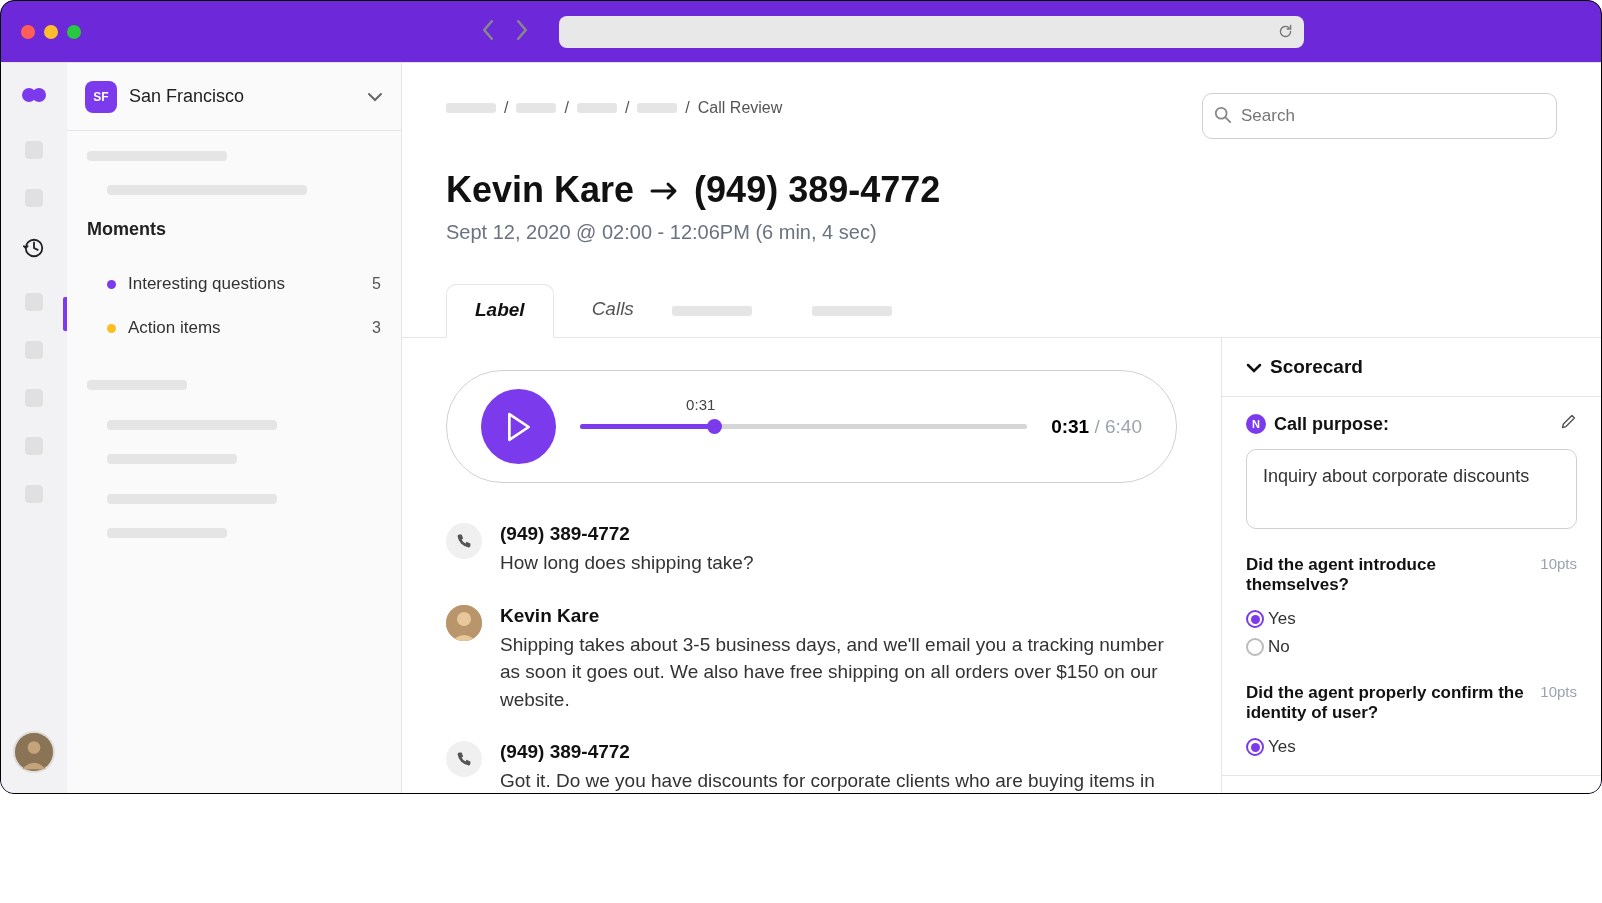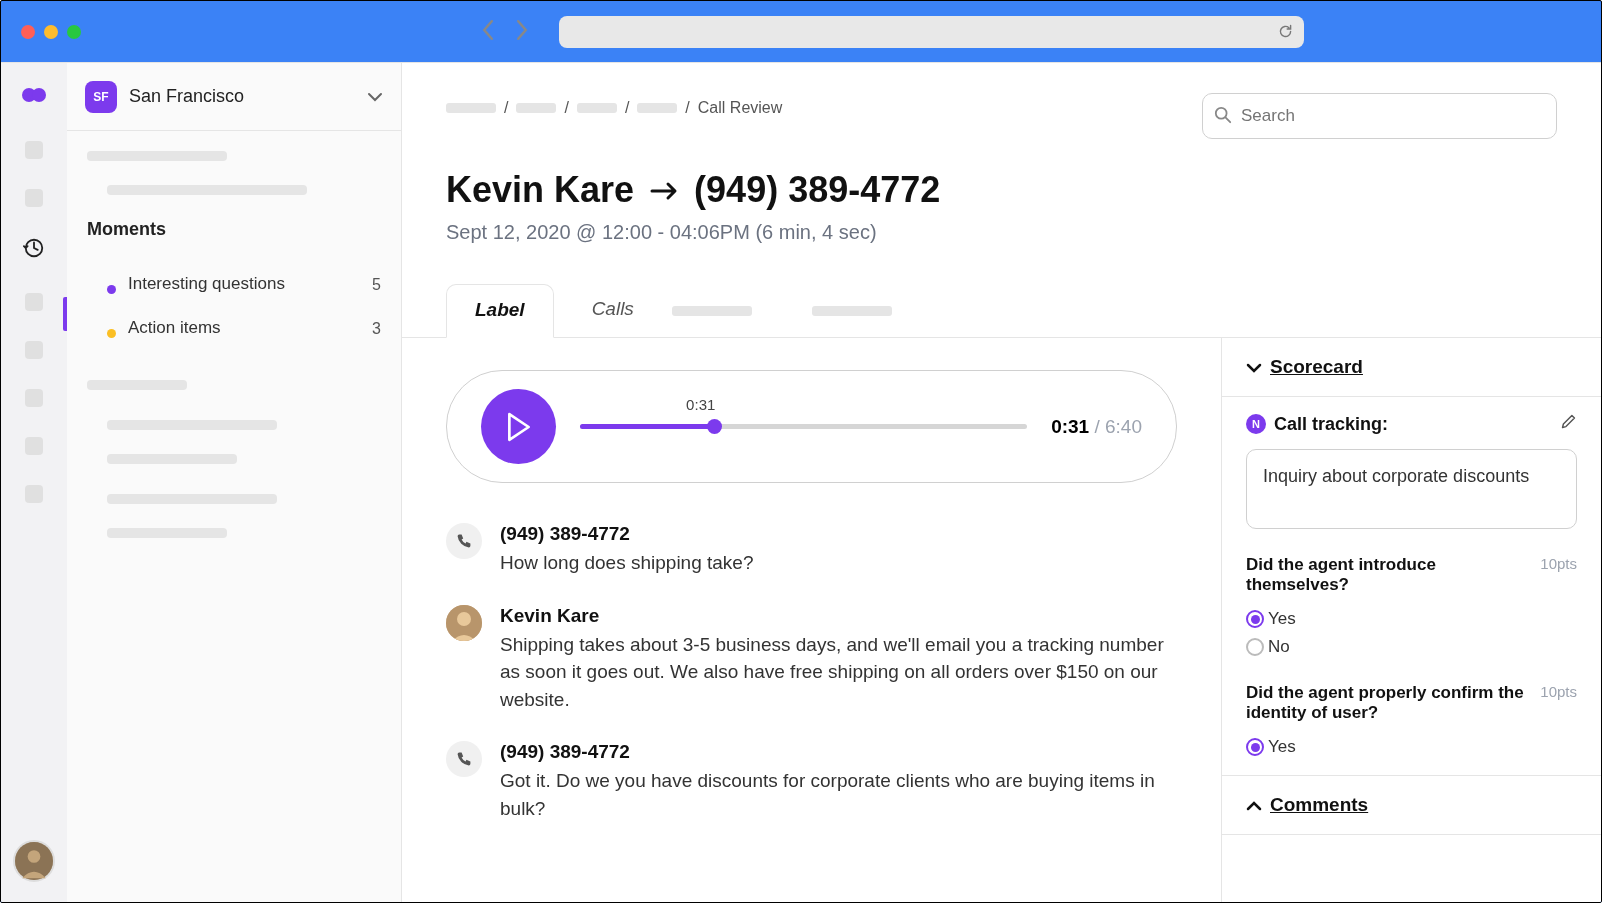--- a/index.html
+++ b/index.html
@@ -1,18 +1,18 @@
 <!DOCTYPE html>
 <html><head>
 <meta charset="utf-8">
 <style>
 * { box-sizing: border-box; margin: 0; padding: 0; }
 body { font-family: -apple-system, BlinkMacSystemFont, 'Segoe UI', sans-serif; background: #fff; overflow: hidden; }
 
-.window { width: 1602px; height: 903px; border-radius: 2px; overflow: hidden; background: #3b82f6; position: relative; border: 1px solid #000; }
+.window { width: 1602px; height: 794px; border-radius: 14px; overflow: hidden; background: #6d28d9; position: relative; border: 1px solid #000; }
 
 .titlebar { height: 62px; display: flex; align-items: center; padding: 0 20px; border-bottom: 1px solid #e5e5e5; }
 .traffic { display: flex; gap: 9px; }
 .dot { width: 14px; height: 14px; border-radius: 50%; }
 .dot.red { background: #ff5f57; }
 .dot.yellow { background: #febc2e; }
 .dot.green { background: #28c840; }
 .navbtns { display: flex; gap: 20px; margin-left: 400px; color: #888; }
 .urlbar { flex: 1; height: 32px; background: #e8e8e8; border-radius: 8px; margin-left: 30px; margin-right: 20px; max-width: 745px; position: relative; }
 .reload { position: absolute; right: 10px; top: 7px; color: #777; }
@@ -28,21 +28,21 @@
 .sidebar { width: 335px; background: #fafafa; border-right: 1px solid #e5e5e5; }
 .ws-selector { height: 68px; display: flex; align-items: center; padding: 0 18px; border-bottom: 1px solid #e5e5e5; gap: 12px; }
 .ws-badge { width: 32px; height: 32px; background: #7c3aed; color: #fff; border-radius: 8px; display: flex; align-items: center; justify-content: center; font-size: 12px; font-weight: 700; }
 .ws-name { font-size: 18px; font-weight: 500; color: #222; }
 .ws-chevron { margin-left: auto; color: #666; }
 
 .side-content { padding: 20px; }
 .skel { background: #e5e5e5; border-radius: 4px; height: 10px; margin-bottom: 24px; }
 
 .section-title { font-size: 18px; font-weight: 600; color: #222; margin: 14px 0 22px; }
-.moment-item { display: flex; align-items: flex-end; padding: 12px 0; font-size: 17px; color: #333; }
+.moment-item { display: flex; align-items: center; padding: 12px 0; font-size: 17px; color: #333; }
 .mdot { width: 9px; height: 9px; border-radius: 50%; margin-right: 12px; }
 .mcount { margin-left: auto; color: #555; font-size: 16px; }
 
 .main { flex: 1; background: #fff; display: flex; flex-direction: column; }
 .header-row { display: flex; align-items: flex-start; padding: 30px 44px 0; }
 .breadcrumb { display: flex; align-items: center; gap: 8px; color: #555; font-size: 16px; margin-top: 6px; }
 .bc-skel { width: 50px; height: 10px; background: #e5e5e5; border-radius: 3px; }
 .search-wrap { margin-left: auto; }
 .search-input { width: 355px; height: 46px; border: 1px solid #d0d0d0; border-radius: 10px; padding: 0 14px 0 38px; font-size: 17px; color: #333; }
 .search-icon-pos { position: relative; }
@@ -72,21 +72,21 @@
 
 .msg { display: flex; gap: 18px; margin-bottom: 28px; }
 .msg-avatar { width: 36px; height: 36px; border-radius: 50%; flex-shrink: 0; display: flex; align-items: center; justify-content: center; }
 .msg-avatar.phone { background: #f0f0f0; color: #555; }
 .msg-avatar.person { background: #d4b896; overflow: hidden; }
 .msg-body { flex: 1; }
 .msg-name { font-size: 19px; font-weight: 700; color: #111; margin-bottom: 4px; }
 .msg-text { font-size: 19px; color: #333; line-height: 1.45; }
 
 .panel-section { border-bottom: 1px solid #e5e5e5; padding: 18px 24px; }
-.panel-header { display: flex; align-items: center; font-size: 19px; font-weight: 700; color: #111; gap: 8px; cursor: pointer; text-decoration: underline; }
+.panel-header { display: flex; align-items: center; font-size: 19px; font-weight: 700; color: #111; gap: 8px; cursor: pointer; }
 .score-item { padding: 16px 24px 0; }
 .score-label-row { display: flex; align-items: center; gap: 8px; font-size: 18px; font-weight: 600; color: #111; }
 .score-badge { width: 20px; height: 20px; background: #7c3aed; border-radius: 50%; display: flex; align-items: center; justify-content: center; color: #fff; font-size: 11px; font-weight: 700; }
 .edit-ico { margin-left: auto; color: #555; }
 .score-textarea { width: 100%; border: 1px solid #d0d0d0; border-radius: 10px; padding: 16px; font-size: 18px; color: #333; margin-top: 14px; min-height: 80px; font-family: inherit; resize: none; }
 .score-q { font-size: 17px; font-weight: 600; color: #111; margin-top: 22px; display: flex; align-items: flex-start; justify-content: flex-start; }
 .score-pts { color: #9ca3af; font-weight: 500; font-size: 15px; margin-left: 10px; white-space: nowrap; }
 .radio-group { margin-top: 10px; }
 .radio-item { display: flex; align-items: center; gap: 4px; padding: 4px 0; font-size: 17px; color: #333; }
 .radio { width: 18px; height: 18px; border: 2px solid #bbb; border-radius: 50%; display: inline-flex; align-items: center; justify-content: center; }
@@ -206,21 +206,21 @@
         </div>
       </div>
 
       <div class="call-title">
         <span>Kevin Kare</span>
         <span><svg width="28" height="22" viewBox="0 0 28 22">
               <path d="M2 11h22M18 4l7 7-7 7" stroke="#111" stroke-width="3" fill="none" stroke-linecap="round" stroke-linejoin="round"></path>
             </svg></span>
         <span>(949) 389-4772</span>
       </div>
-      <div class="call-sub">Sept 12, 2020 @ 12:00 - 04:06PM (6 min, 4 sec)</div>
+      <div class="call-sub">Sept 12, 2020 @ 02:00 - 12:06PM (6 min, 4 sec)</div>
 
       <div class="tabs">
         <div class="tab active">Label</div>
         <div class="tab">Calls</div>
         <div class="tab-skel"></div>
         <div class="tab-skel" style="margin-left:50px"></div>
       </div>
 
       <div class="content-row">
         <div class="transcript">
@@ -287,21 +287,21 @@
               <span><svg width="16" height="10" viewBox="0 0 16 10">
                     <path d="M2 2l6 6 6-6" stroke="currentColor" stroke-width="2.5" fill="none" stroke-linecap="round"></path>
                   </svg></span>
               <span>Scorecard</span>
             </div>
           </div>
 
           <div class="score-item">
             <div class="score-label-row">
               <span class="score-badge">N</span>
-              <span>Call tracking:</span>
+              <span>Call purpose:</span>
               <span class="edit-ico"><svg width="17" height="17" viewBox="0 0 20 20">
                     <path d="M14 3l3 3L7 16l-4 1 1-4z" stroke="currentColor" stroke-width="1.7" fill="none" stroke-linejoin="round"></path>
                   </svg></span>
             </div>
             <textarea class="score-textarea" style="">Inquiry about corporate discounts</textarea>
 
             <div class="score-q">
               <span>Did the agent introduce themselves?</span>
               <span class="score-pts">10pts</span>
             </div>

